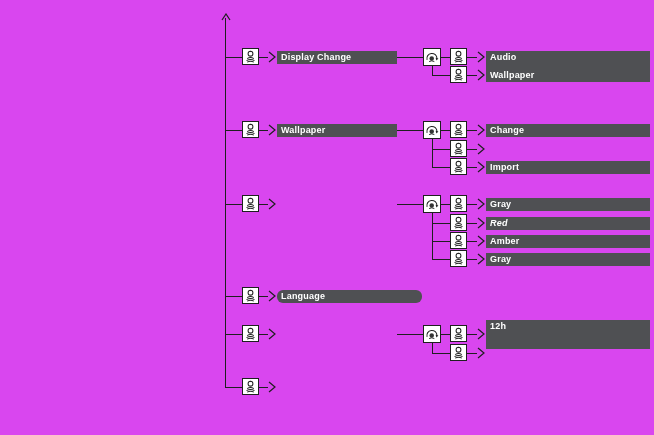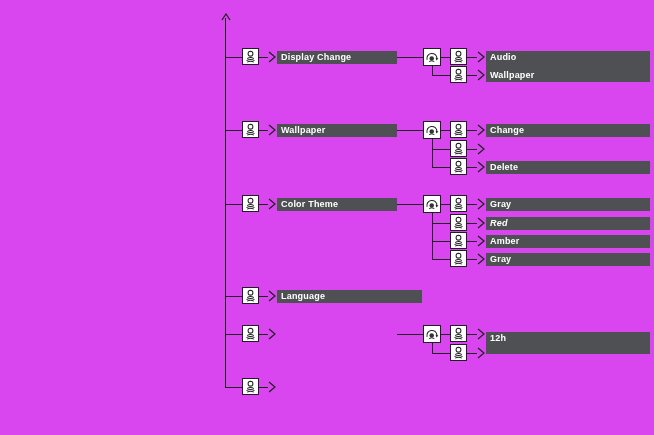--- a/index.html
+++ b/index.html
@@ -157,21 +157,21 @@
         <path d="M3.4 13.1 Q7 11.2 10.6 13.1" fill="none" stroke="#222" stroke-width="1.1"></path>
       </svg>
     </div>
     <div class="hline" style="left: 432px; top: 167px; width: 18px;"></div>
     <div class="hline" style="left: 467px; top: 167px; width: 10px;"></div>
     <div class="chev" style="left: 477px; top: 161px;">
       <svg width="8" height="12" viewBox="0 0 8 12">
         <polyline points="1,1 7,6 1,11" fill="none" stroke="#1f1f1f" stroke-width="1.2"></polyline>
       </svg>
     </div>
-    <div class="bar" style="left: 486px; top: 161px; width: 164px; height: 13px;"><span>Delete</span></div>
+    <div class="bar" style="left: 486px; top: 161px; width: 164px; height: 13px;"><span>Import</span></div>
     <div class="icon-box" style="left: 450px; top: 158px; width: 17px; height: 17px;">
       <svg width="13" height="13" viewBox="0 0 14 14">
         <circle cx="7" cy="4" r="2.6" fill="#fff" stroke="#222" stroke-width="1.1"></circle>
         <line x1="7" y1="1" x2="7" y2="2.2" stroke="#222" stroke-width="1"></line>
         <path d="M3.4 9.3 Q7 6.9 10.6 9.3" fill="none" stroke="#222" stroke-width="1.1"></path>
         <path d="M2.7 11.4 Q7 8.9 11.3 11.4" fill="none" stroke="#222" stroke-width="1.1"></path>
         <path d="M3.4 13.1 Q7 11.2 10.6 13.1" fill="none" stroke="#222" stroke-width="1.1"></path>
       </svg>
     </div>
     <div class="icon-box" style="left: 423px; top: 121px; width: 18px; height: 18px;">
@@ -182,21 +182,20 @@
         <path d="M4.4 12.4 Q7.2 10.8 10 12.4" fill="none" stroke="#222" stroke-width="1"></path>
       </svg>
     </div>
     <div class="hline" style="left: 225px; top: 204px; width: 17px;"></div>
     <div class="hline" style="left: 259px; top: 204px; width: 9px;"></div>
     <div class="chev" style="left: 268px; top: 198px;">
       <svg width="8" height="12" viewBox="0 0 8 12">
         <polyline points="1,1 7,6 1,11" fill="none" stroke="#1f1f1f" stroke-width="1.2"></polyline>
       </svg>
     </div>
-    <div class="bar" style="left: 277px; top: 198px; width: 120px; height: 13px;"><span>Color Theme</span></div>
     <div class="icon-box" style="left: 242px; top: 195px; width: 17px; height: 17px;">
       <svg width="13" height="13" viewBox="0 0 14 14">
         <circle cx="7" cy="4" r="2.6" fill="#fff" stroke="#222" stroke-width="1.1"></circle>
         <line x1="7" y1="1" x2="7" y2="2.2" stroke="#222" stroke-width="1"></line>
         <path d="M3.4 9.3 Q7 6.9 10.6 9.3" fill="none" stroke="#222" stroke-width="1.1"></path>
         <path d="M2.7 11.4 Q7 8.9 11.3 11.4" fill="none" stroke="#222" stroke-width="1.1"></path>
         <path d="M3.4 13.1 Q7 11.2 10.6 13.1" fill="none" stroke="#222" stroke-width="1.1"></path>
       </svg>
     </div>
     <div class="hline" style="left: 397px; top: 204px; width: 26px;"></div>
@@ -277,21 +276,21 @@
         <path d="M4.4 12.4 Q7.2 10.8 10 12.4" fill="none" stroke="#222" stroke-width="1"></path>
       </svg>
     </div>
     <div class="hline" style="left: 225px; top: 296px; width: 17px;"></div>
     <div class="hline" style="left: 259px; top: 296px; width: 9px;"></div>
     <div class="chev" style="left: 268px; top: 290px;">
       <svg width="8" height="12" viewBox="0 0 8 12">
         <polyline points="1,1 7,6 1,11" fill="none" stroke="#1f1f1f" stroke-width="1.2"></polyline>
       </svg>
     </div>
-    <div class="bar" style="left: 277px; top: 290px; width: 145px; height: 13px;"><span>Language</span></div>
+    <div class="bar" style="left: 277px; top: 290px; width: 145px; height: 13px; border-radius: 6px;"><span>Language</span></div>
     <div class="icon-box" style="left: 242px; top: 287px; width: 17px; height: 17px;">
       <svg width="13" height="13" viewBox="0 0 14 14">
         <circle cx="7" cy="4" r="2.6" fill="#fff" stroke="#222" stroke-width="1.1"></circle>
         <line x1="7" y1="1" x2="7" y2="2.2" stroke="#222" stroke-width="1"></line>
         <path d="M3.4 9.3 Q7 6.9 10.6 9.3" fill="none" stroke="#222" stroke-width="1.1"></path>
         <path d="M2.7 11.4 Q7 8.9 11.3 11.4" fill="none" stroke="#222" stroke-width="1.1"></path>
         <path d="M3.4 13.1 Q7 11.2 10.6 13.1" fill="none" stroke="#222" stroke-width="1.1"></path>
       </svg>
     </div>
     <div class="hline" style="left: 225px; top: 334px; width: 17px;"></div>
@@ -312,21 +311,21 @@
     </div>
     <div class="hline" style="left: 397px; top: 334px; width: 26px;"></div>
     <div class="vline" style="left: 432px; top: 334px; height: 19px;"></div>
     <div class="hline" style="left: 441px; top: 334px; width: 9px;"></div>
     <div class="hline" style="left: 467px; top: 334px; width: 10px;"></div>
     <div class="chev" style="left: 477px; top: 328px;">
       <svg width="8" height="12" viewBox="0 0 8 12">
         <polyline points="1,1 7,6 1,11" fill="none" stroke="#1f1f1f" stroke-width="1.2"></polyline>
       </svg>
     </div>
-    <div class="bar" style="left: 486px; top: 332px; width: 164px; height: 22px;"><span>12h</span></div>
+    <div class="bar" style="left: 486px; top: 320px; width: 164px; height: 29px;"><span>12h</span></div>
     <div class="icon-box" style="left: 450px; top: 325px; width: 17px; height: 17px;">
       <svg width="13" height="13" viewBox="0 0 14 14">
         <circle cx="7" cy="4" r="2.6" fill="#fff" stroke="#222" stroke-width="1.1"></circle>
         <line x1="7" y1="1" x2="7" y2="2.2" stroke="#222" stroke-width="1"></line>
         <path d="M3.4 9.3 Q7 6.9 10.6 9.3" fill="none" stroke="#222" stroke-width="1.1"></path>
         <path d="M2.7 11.4 Q7 8.9 11.3 11.4" fill="none" stroke="#222" stroke-width="1.1"></path>
         <path d="M3.4 13.1 Q7 11.2 10.6 13.1" fill="none" stroke="#222" stroke-width="1.1"></path>
       </svg>
     </div>
     <div class="hline" style="left: 432px; top: 353px; width: 18px;"></div>

